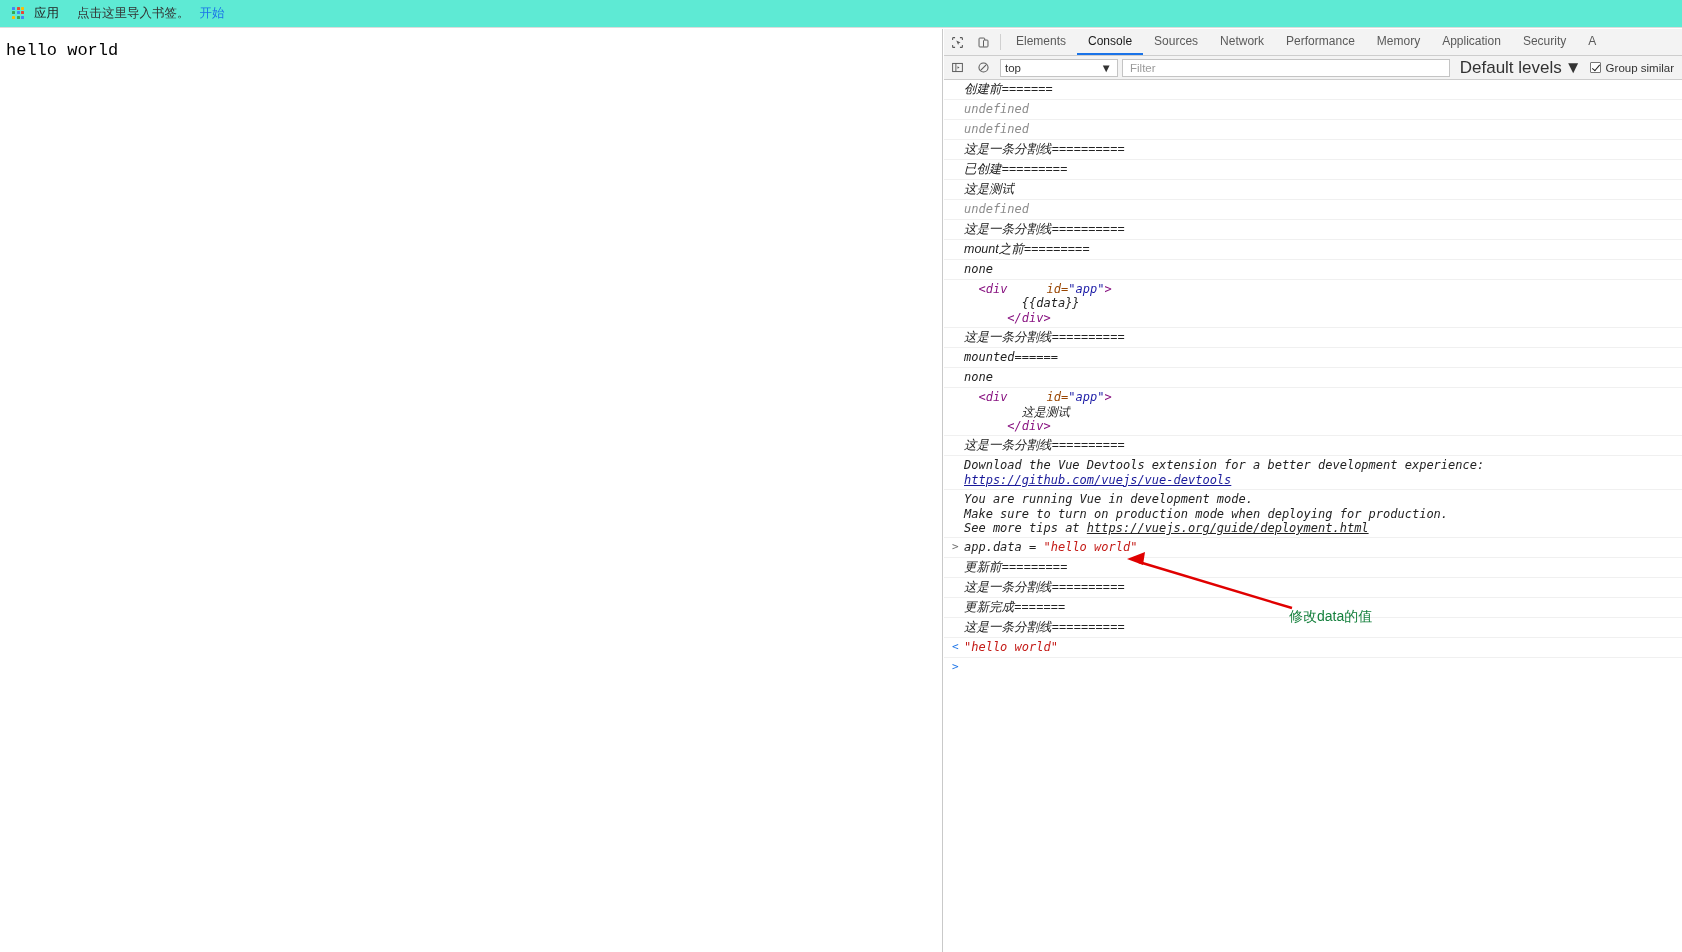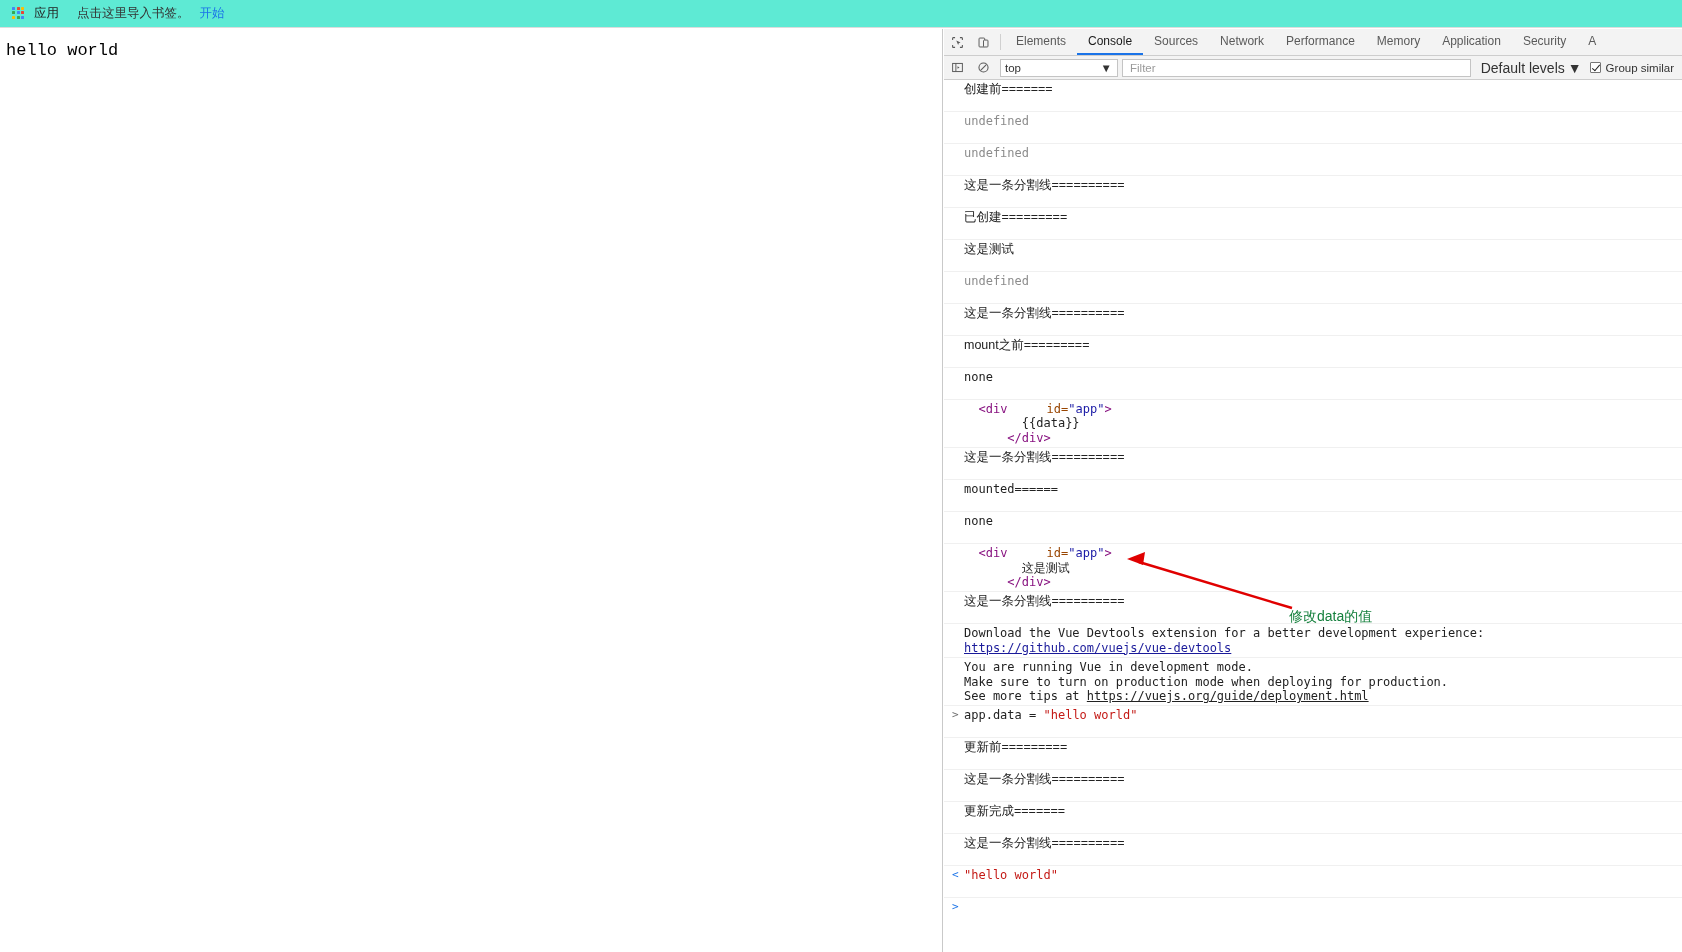--- a/index.html
+++ b/index.html
@@ -134,21 +134,21 @@
   .filter-box input{
     border:0;outline:0;width:100%;
     font-size:11.5px;
     font-family:"Liberation Sans", sans-serif;
     color:#333;
     background:transparent;
   }
   .filter-box input::placeholder{ color:#9a9a9a; }
   .levels{
     display:flex;align-items:center;gap:3px;
-    padding:0 6px;cursor:pointer;font-size:14px;color:#333;
+    padding:0 6px;cursor:pointer;font-size:17px;color:#333;
     white-space:nowrap;
   }
   .grp{
     display:flex;align-items:center;gap:5px;
     padding:0 8px 0 2px;font-size:11.5px;color:#333;cursor:pointer;
     white-space:nowrap;
   }
   .chk{
     width:11px;height:11px;border:1px solid #767676;background:#fff;
     position:relative;border-radius:1px;
@@ -161,28 +161,29 @@
 
   
   .console{
     flex:1 1 auto;
     overflow:hidden;
     background:#fff;
     position:relative;
   }
   .msg{
     border-bottom:1px solid #f0f0f0;
-    padding:1px 0 13px 20px;
+    padding:1px 0 1px 20px;
     min-height:17px;
     font-family:"DejaVu Sans Mono", monospace;
     font-size:12px;
     line-height:17px;
     color:#222;
     white-space:pre;
     position:relative;
+    font-style:italic;
   }
   .msg.cn{
     font-family:"Liberation Sans", sans-serif;
     font-size:12.5px;
   }
   .msg.dim{ color:#8c8c8c; }
   .msg.multi{ white-space:pre; line-height:14.4px; padding-top:2px;padding-bottom:2px; }
   .msg.input{ padding-left:20px; color:#222; }
   .msg.input .chev{
     position:absolute;left:8px;top:0;color:#6e6e6e;font-size:11px;line-height:17px;

